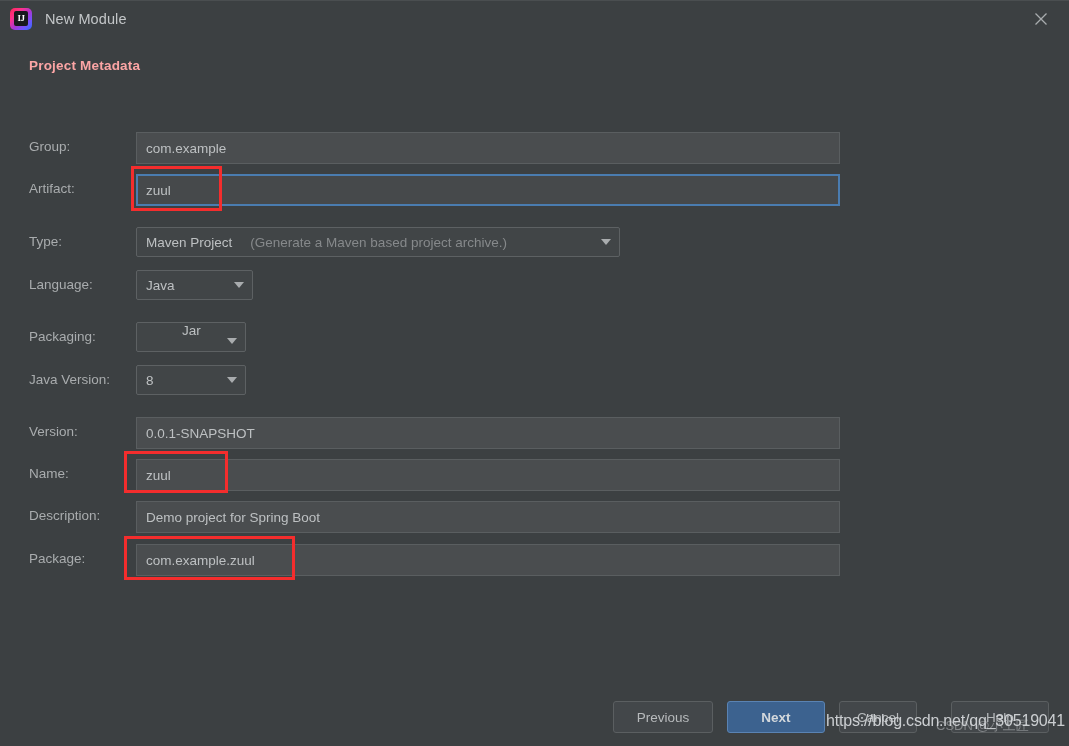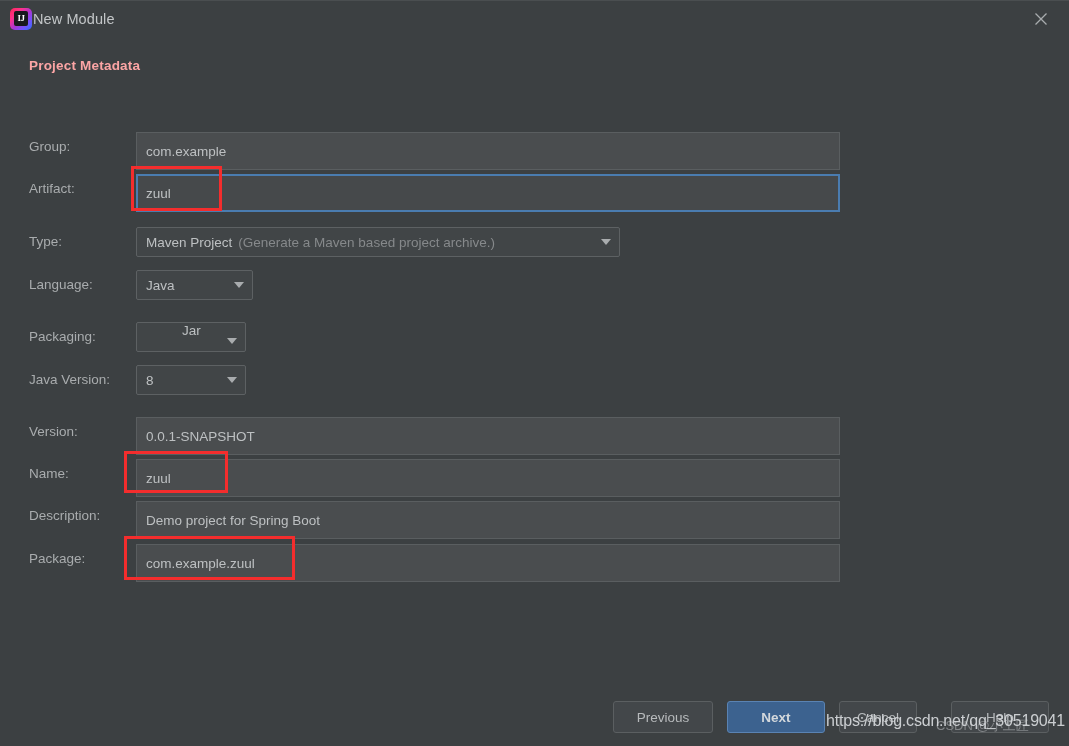--- a/index.html
+++ b/index.html
@@ -52,21 +52,21 @@
     width: 14px; height: 15px;
     color: #fff;
     font-family: "Liberation Serif", serif;
     font-size: 9px;
     font-weight: bold;
     line-height: 15px;
     text-align: center;
     letter-spacing: -0.5px;
   }
   .title-text {
-    margin-left: 1px;
+    margin-left: 13px;
     font-size: 14.5px;
     color: #c3c6c8;
     letter-spacing: 0.1px;
   }
   .close-btn {
     position: absolute;
     right: 14px; top: 7px;
     width: 28px; height: 22px;
     display: flex; align-items: center; justify-content: center;
     cursor: default;
@@ -106,21 +106,21 @@
     line-height: 30px;
     font-size: 13.5px;
     color: #a9acae;
     white-space: nowrap;
   }
 
   .field {
     position: absolute;
     left: 136px;
     top: 0;
-    height: 38px;
+    height: 32px;
     width: 704px;
     background: #4a4d4f;
     border: 1px solid #5a5e60;
     display: flex;
     align-items: center;
     padding-left: 9px;
     font-size: 13.5px;
     color: #bdc0c2;
     cursor: text;
   }
@@ -142,21 +142,21 @@
     align-items: center;
     padding-left: 9px;
     padding-right: 8px;
     font-size: 13.5px;
     color: #bdc0c2;
     cursor: default;
     white-space: nowrap;
   }
   .combo .hint {
     color: #86898b;
-    margin-left: 6px;
+    margin-left: 18px;
   }
   .combo .arrow {
     margin-left: auto;
     width: 0; height: 0;
     border-left: 5px solid transparent;
     border-right: 5px solid transparent;
     border-top: 6px solid #a9acae;
     flex: 0 0 auto;
   }
 

